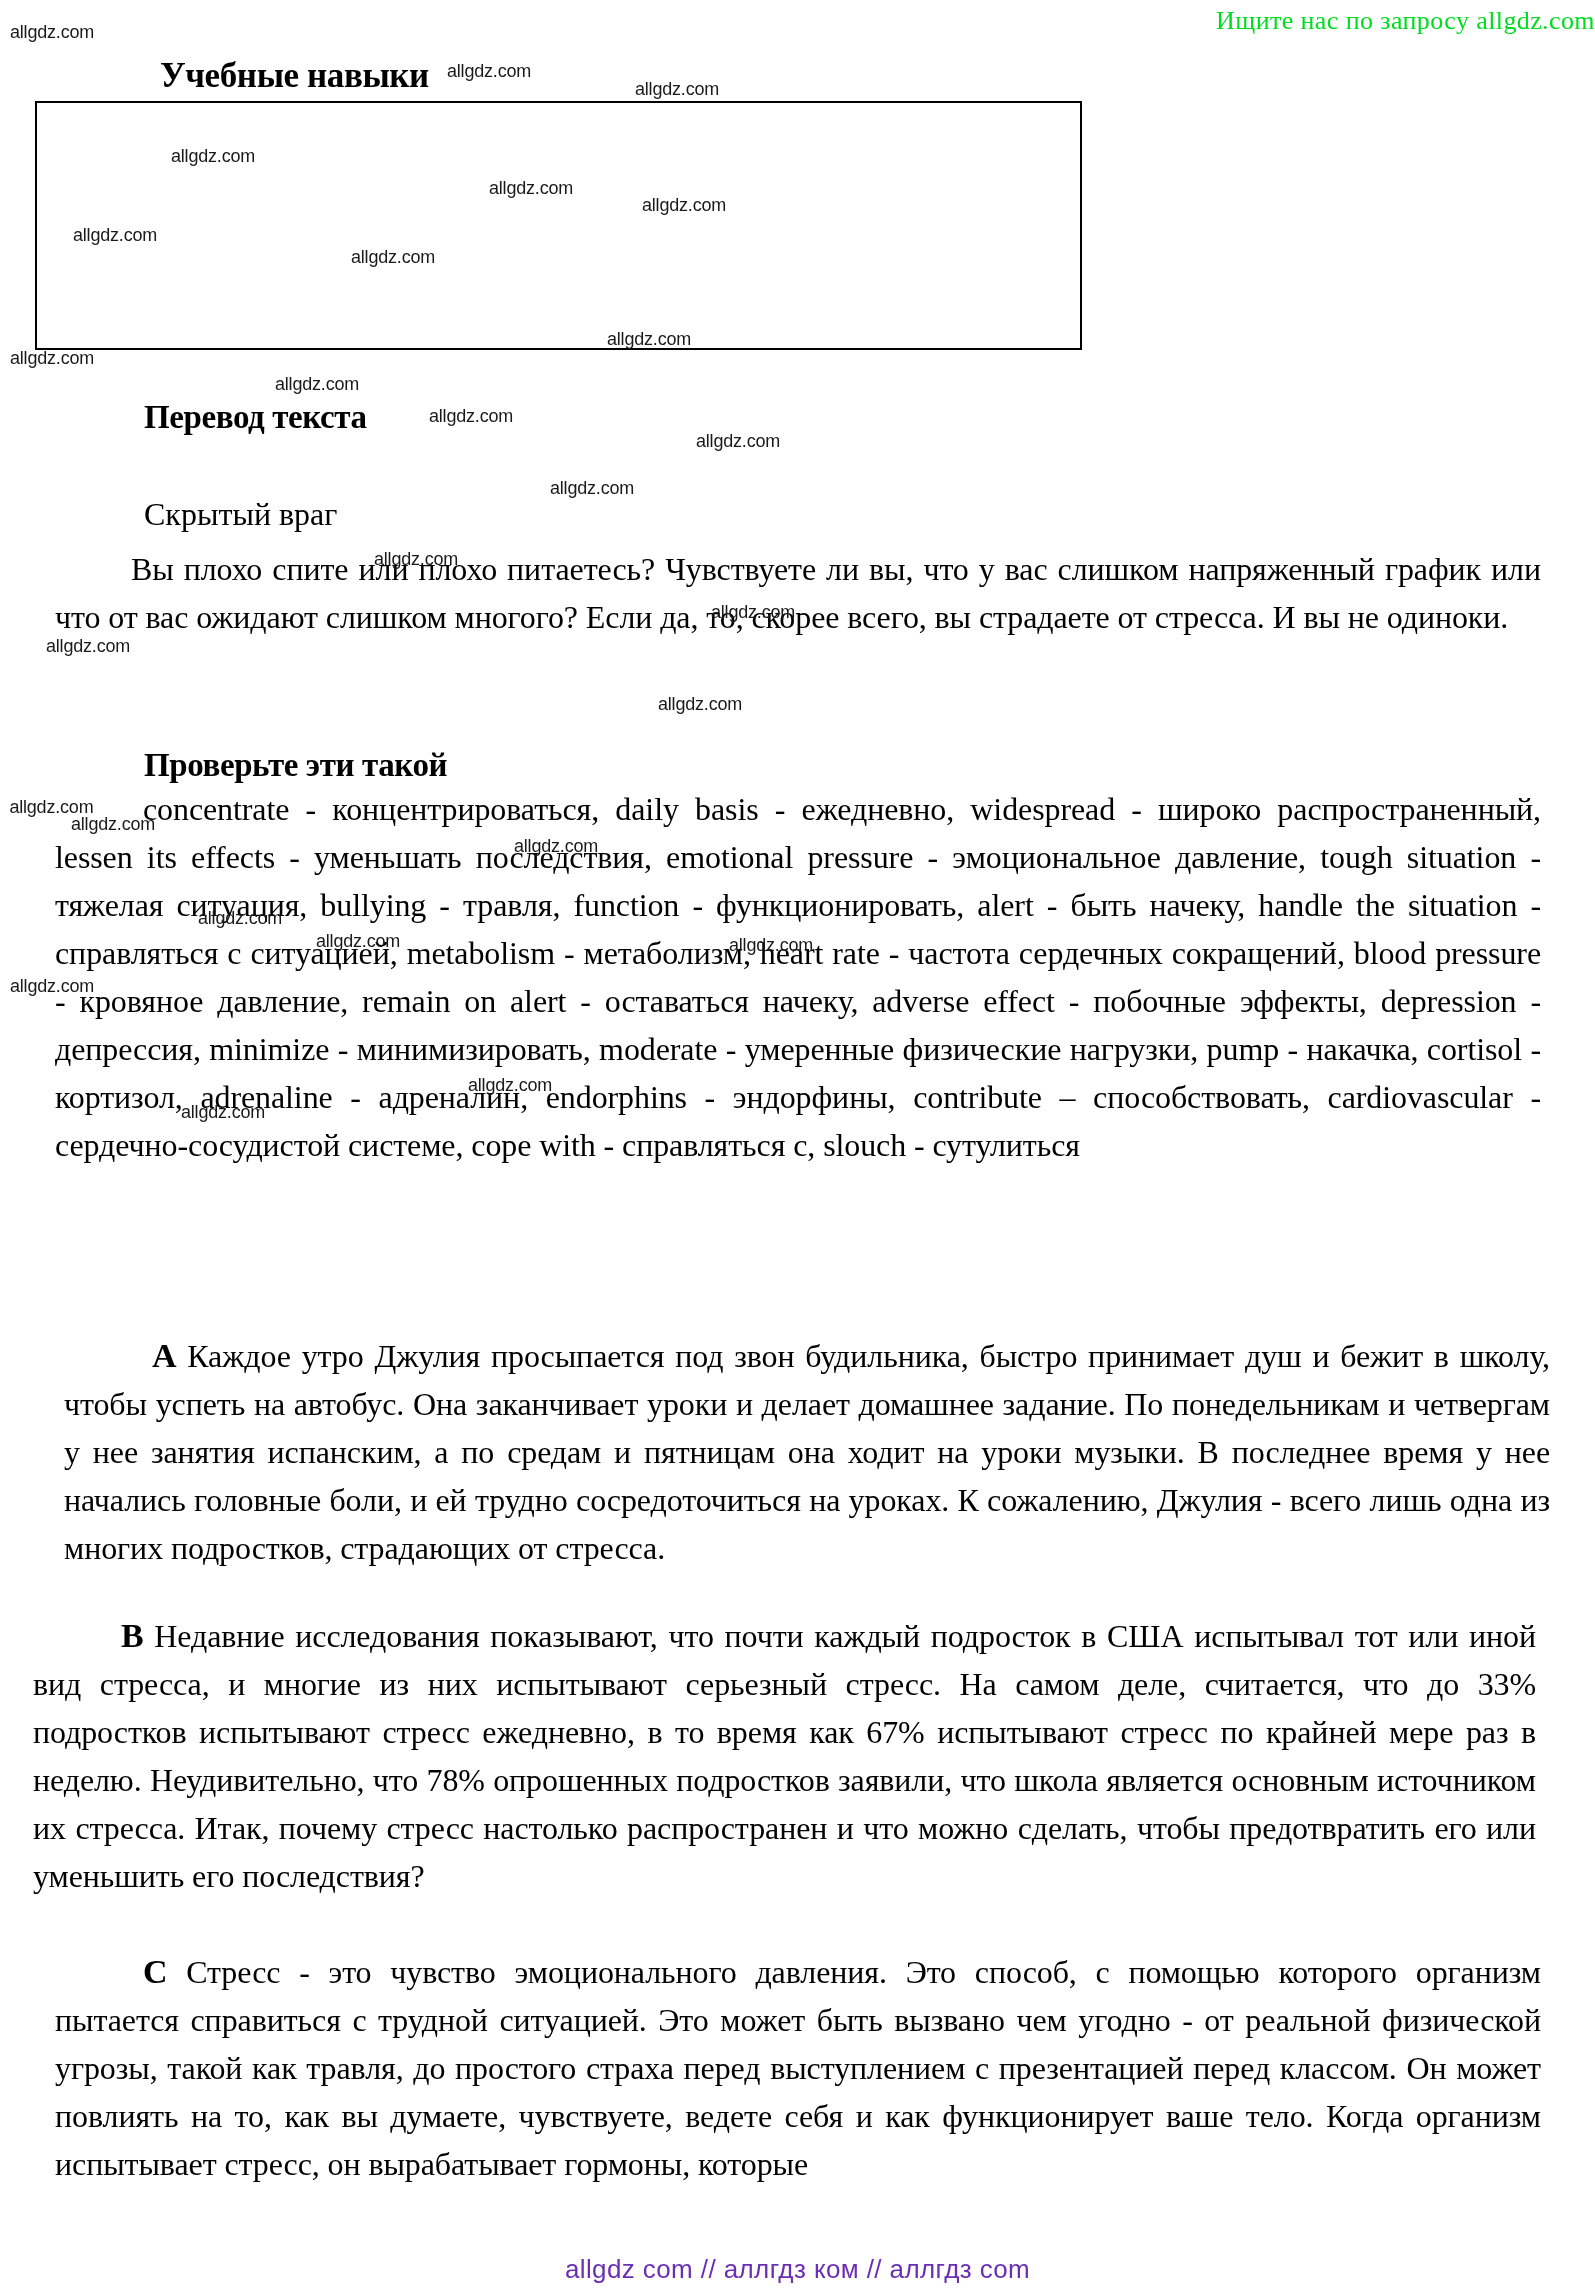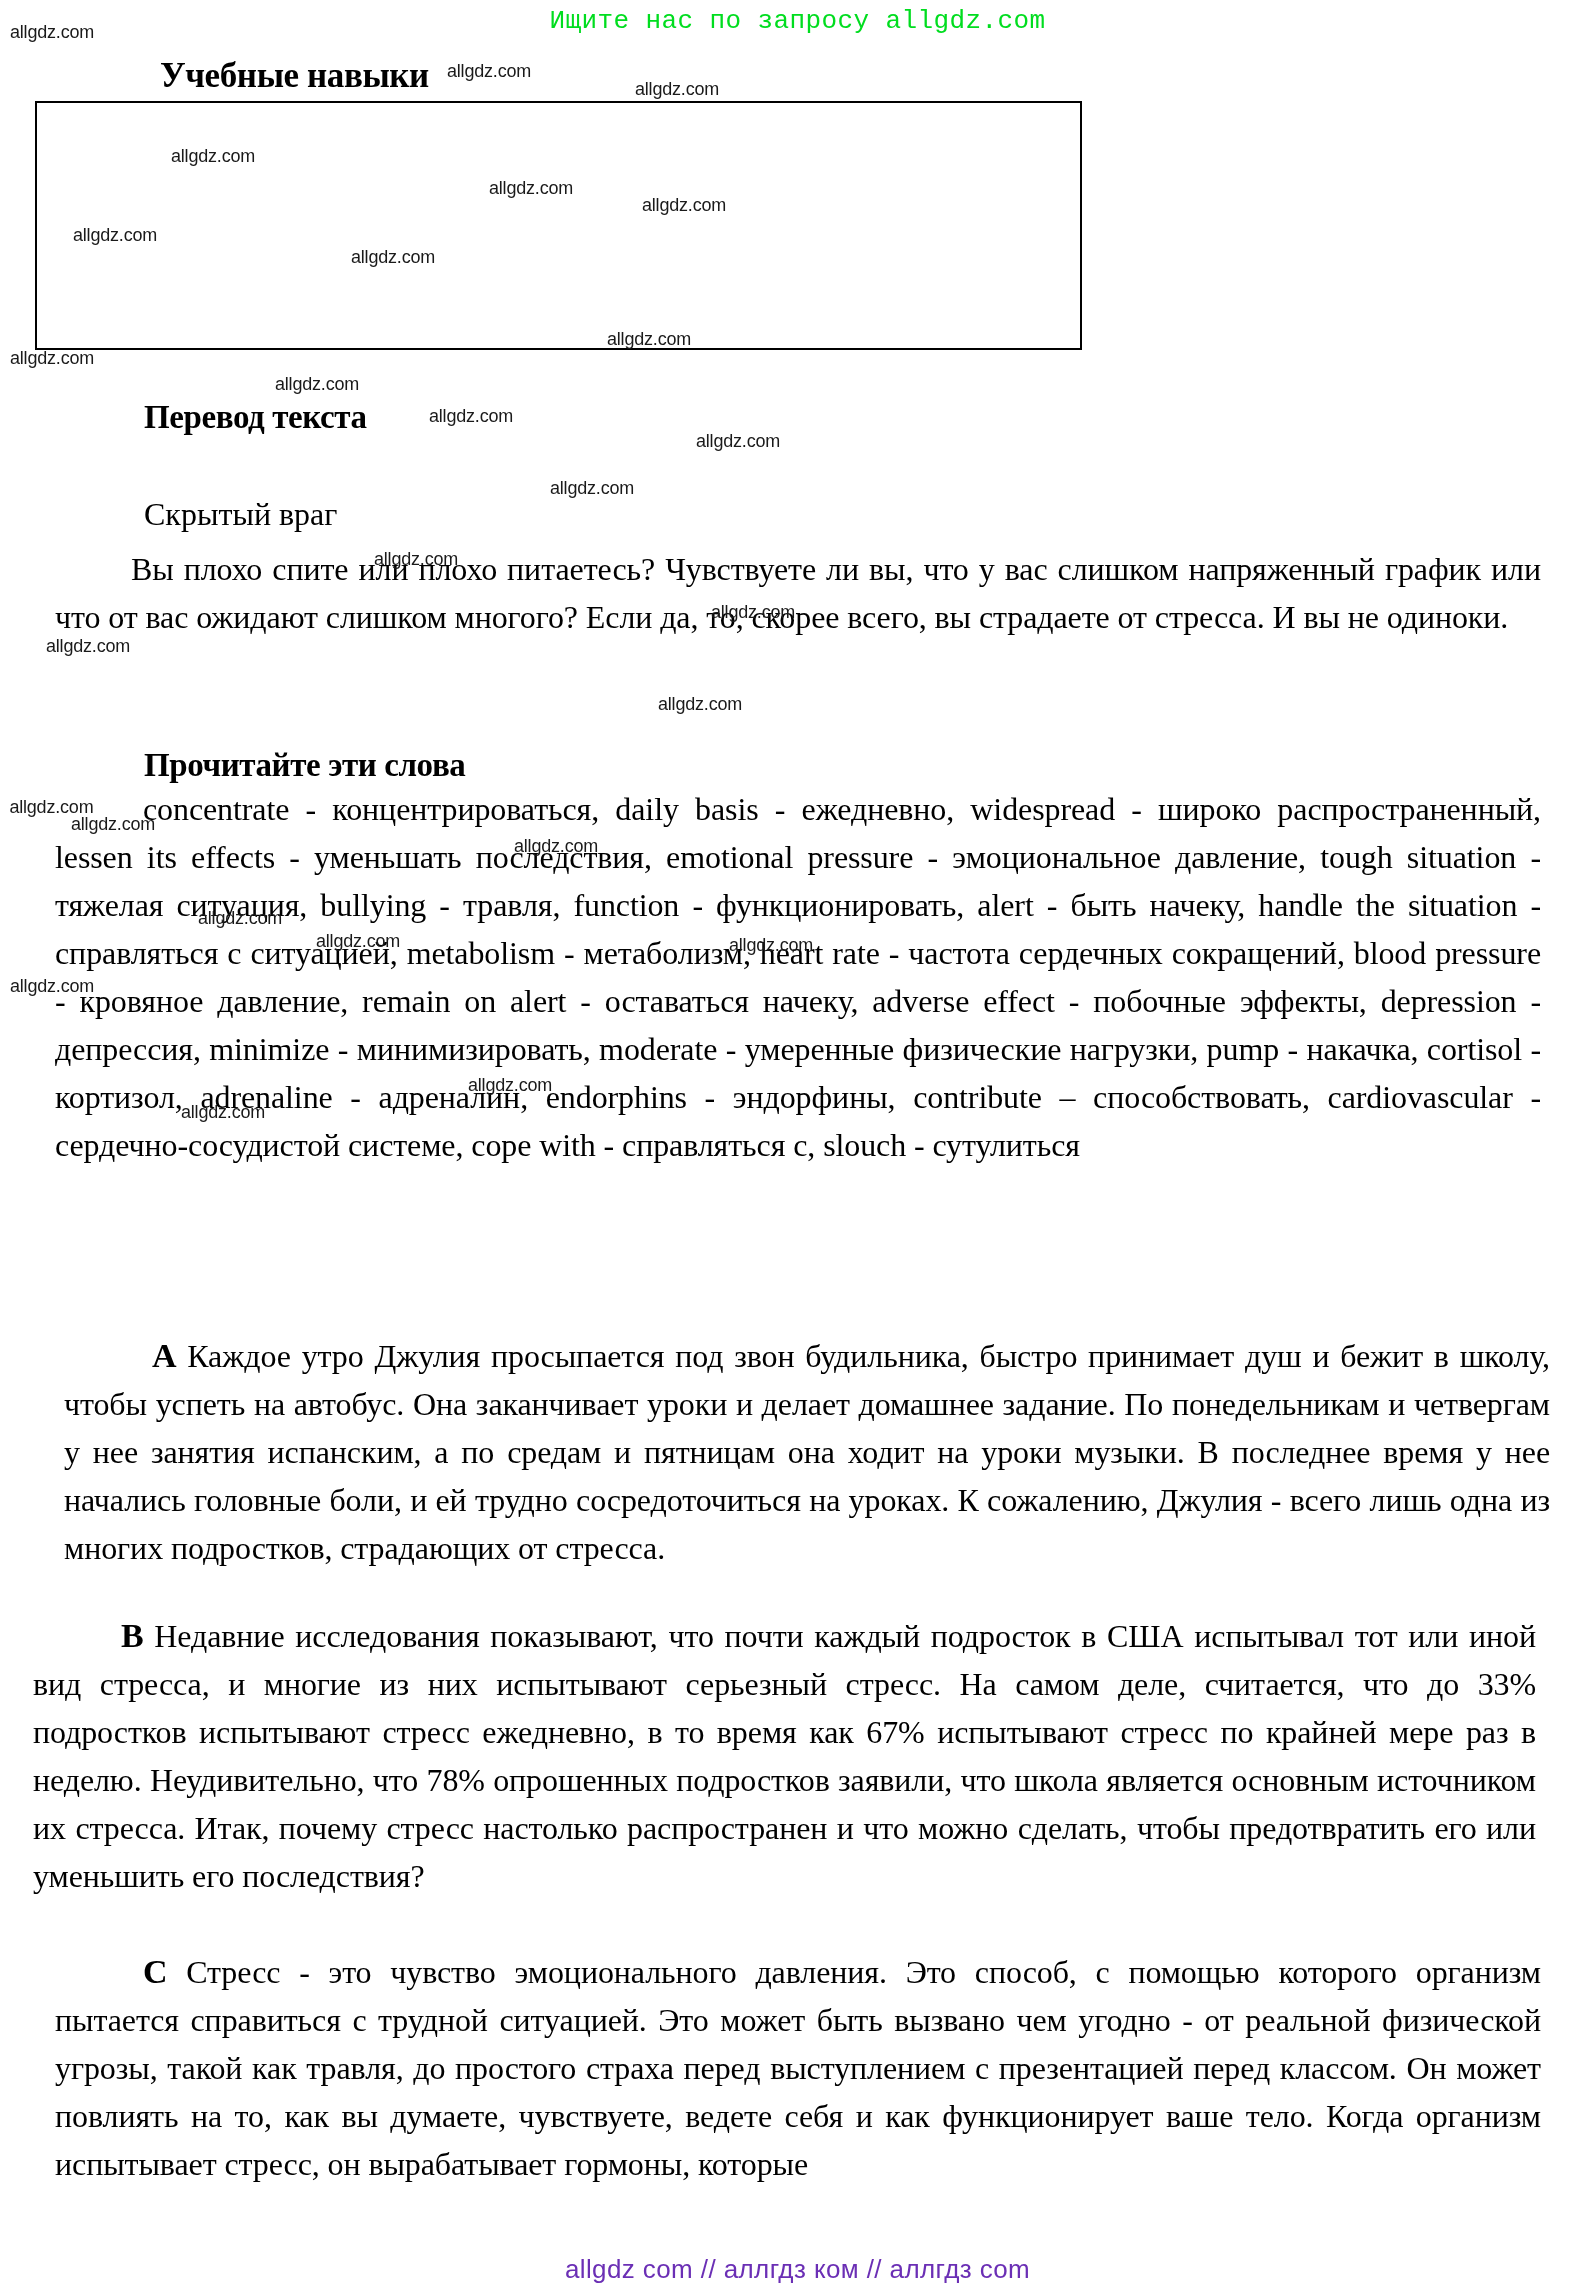--- a/index.html
+++ b/index.html
@@ -29,22 +29,22 @@
     pointer-events: none;
     z-index: 5;
   }
 
   
   .top-banner {
     position: absolute;
     top: 5.8px;
     left: 0;
     width: 1595px;
-    text-align: center;
-    font-family: Liberation Mono, monospace;
+    text-align: right;
+    font-family: Liberation Serif, serif;
     font-size: 26px;
     color: #00dd1f;
     letter-spacing: 0.4px;
     white-space: nowrap;
   }
 
   
   .footer {
     position: absolute;
     bottom: 10px;
@@ -155,21 +155,21 @@
 
   <div class="skillbox">
   </div>
 
   <div class="sec-title" id="title-translation">Перевод текста</div>
 
   <div class="subhead">Скрытый враг</div>
 
   <div class="para" id="para-intro">Вы плохо спите или плохо питаетесь? Чувствуете ли вы, что у вас слишком напряженный график или что от вас ожидают слишком многого? Если да, то, скорее всего, вы страдаете от стресса. И вы не одиноки.</div>
 
-  <div class="sec-title" id="title-checkwords">Прочитайте эти слова</div>
+  <div class="sec-title" id="title-checkwords">Проверьте эти такой</div>
 
   <div class="para" id="para-vocab">concentrate - концентрироваться, daily basis - ежедневно, widespread - широко распространенный, lessen its effects - уменьшать последствия, emotional pressure - эмоциональное давление, tough situation - тяжелая ситуация, bullying - травля, function - функционировать, alert - быть начеку, handle the situation - справляться с ситуацией, metabolism - метаболизм, heart rate - частота сердечных сокращений, blood pressure - кровяное давление, remain on alert - оставаться начеку, adverse effect - побочные эффекты, depression - депрессия, minimize - минимизировать, moderate - умеренные физические нагрузки, pump - накачка, cortisol - кортизол, adrenaline - адреналин, endorphins - эндорфины, contribute – способствовать, cardiovascular - сердечно-сосудистой системе, cope with - справляться с, slouch - сутулиться</div>
 
   <div class="para" id="para-a">
     <span class="lbl">A</span><span>&nbsp;</span><span>Каждое утро Джулия просыпается под звон будильника, быстро принимает душ и бежит в школу, чтобы успеть на автобус. Она заканчивает уроки и делает домашнее задание. По понедельникам и четвергам у нее занятия испанским, а по средам и пятницам она ходит на уроки музыки. В последнее время у нее начались головные боли, и ей трудно сосредоточиться на уроках. К сожалению, Джулия - всего лишь одна из многих подростков, страдающих от стресса.</span>
   </div>
 
   <div class="para" id="para-b">
     <span class="lbl">B</span><span>&nbsp;</span><span>Недавние исследования показывают, что почти каждый подросток в США испытывал тот или иной вид стресса, и многие из них испытывают серьезный стресс. На самом деле, считается, что до 33% подростков испытывают стресс ежедневно, в то время как 67% испытывают стресс по крайней мере раз в неделю. Неудивительно, что 78% опрошенных подростков заявили, что школа является основным источником их стресса. Итак, почему стресс настолько распространен и что можно сделать, чтобы предотвратить его или уменьшить его последствия?</span>
   </div>

